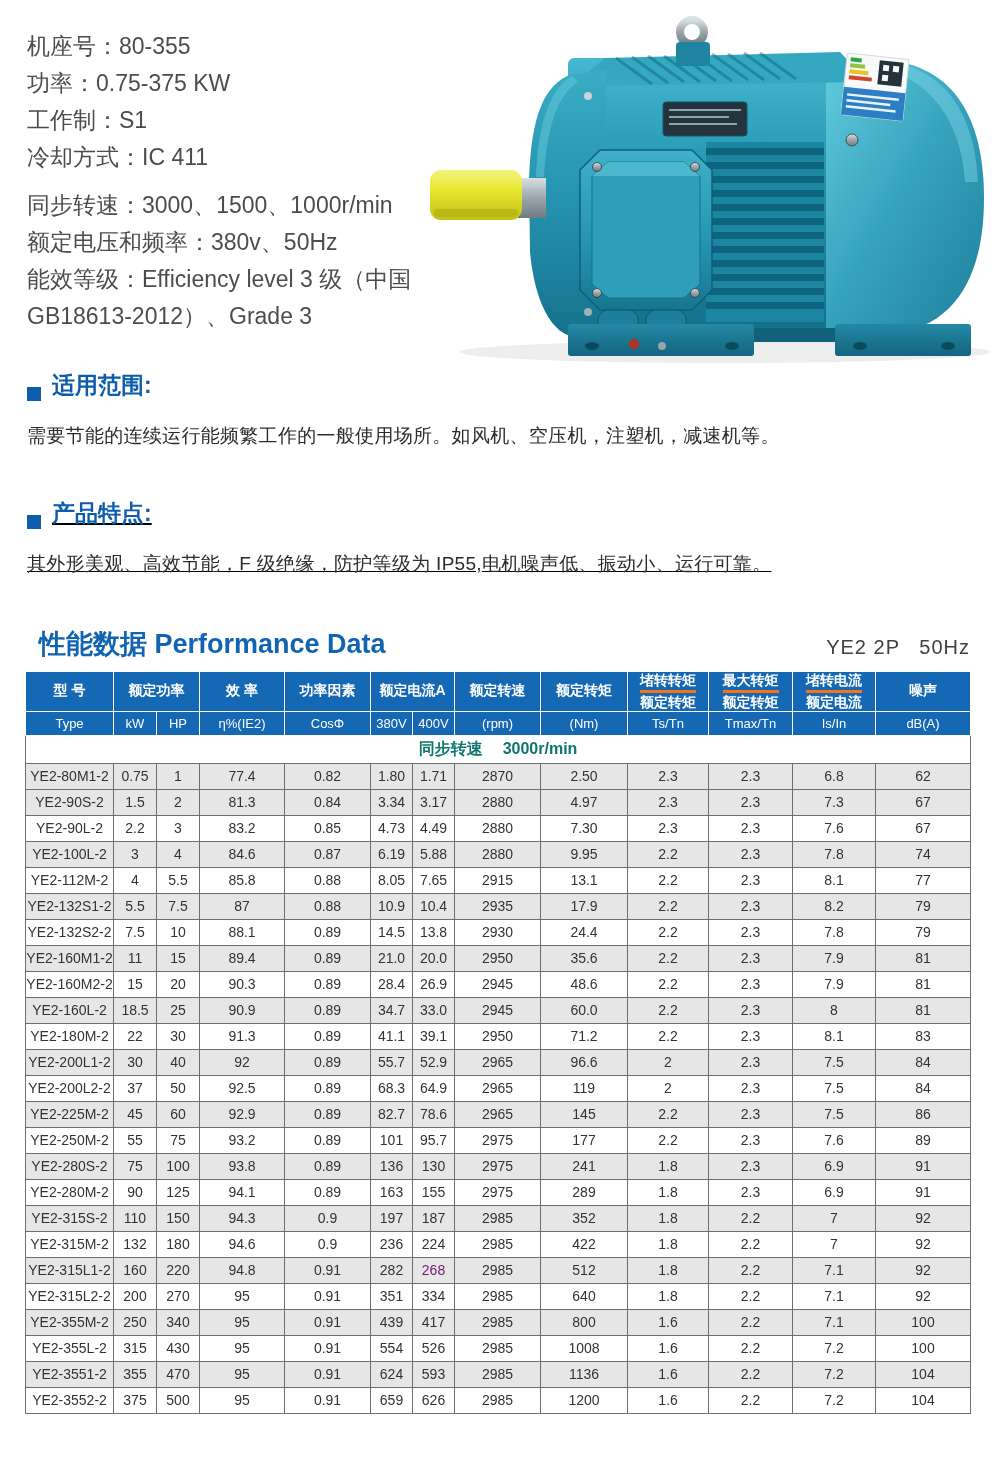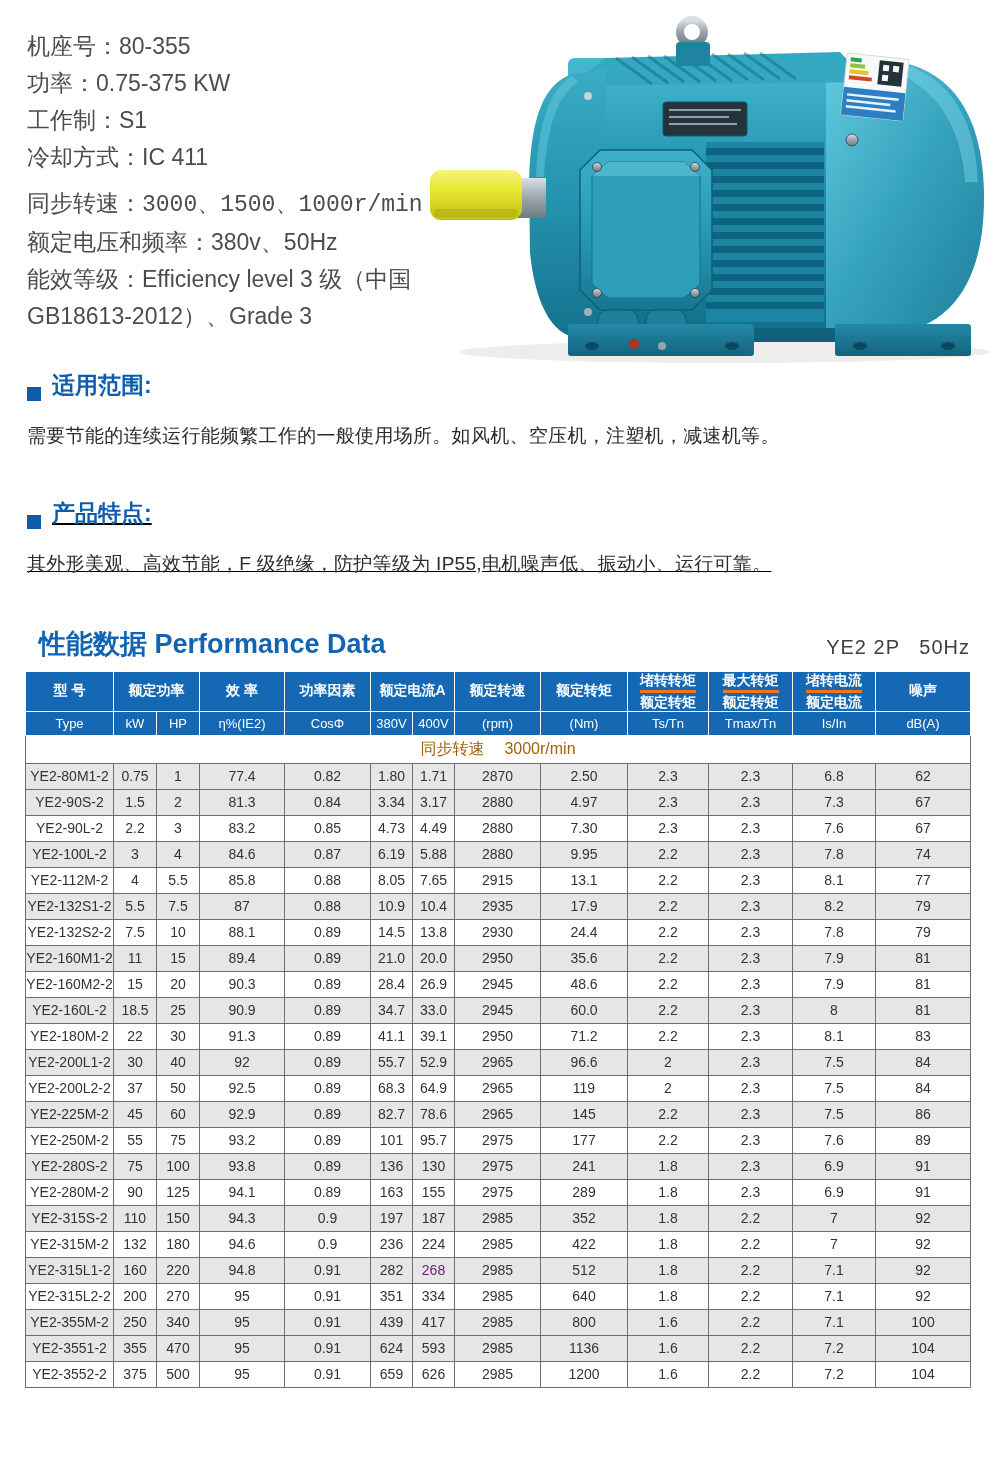--- a/index.html
+++ b/index.html
@@ -2,21 +2,21 @@
 <html><head>
 <meta charset="utf-8">
 <style>
   html,body{margin:0;padding:0;background:#ffffff;}
   .page{
     position:relative;width:1000px;height:1462px;background:#ffffff;
     font-family:"Liberation Sans","DejaVu Sans",sans-serif;overflow:hidden;
   }
   
   .spec-block{position:absolute;left:27px;top:28px;color:#4c4c4c;font-size:23px;line-height:37px;}
-  .spec-group2{margin-top:11px;font-family:Liberation Mono, monospace;}
+  .spec-group2{margin-top:11px;}
   
   .motor-wrap{position:absolute;left:420px;top:12px;width:575px;height:352px;}
   
   .section{position:absolute;left:27px;width:950px;}
   .sec1{top:370px;}
   .sec2{top:498px;text-decoration:underline;}
   .sec-head{display:flex;align-items:flex-end;gap:11px;color:#0d5dac;font-weight:bold;font-size:23px;}
   .sec-bullet{width:14px;height:14px;background:#0d5dac;flex:0 0 auto;margin-top:2px;}
   .sec-body{margin-top:22px;font-size:19px;color:#2b2b2b;letter-spacing:.3px;}
   
@@ -25,21 +25,21 @@
   .perf-right{color:#404040;font-size:20px;letter-spacing:1px;padding-bottom:3px;white-space:pre;}
   
   .ptable{position:absolute;left:25px;top:671px;width:945px;border-collapse:collapse;table-layout:fixed;}
   .ptable th{background:#1568b3;color:#ffffff;border:1px solid #ffffff;padding:0;text-align:center;vertical-align:middle;}
   .ptable tr.h1 th{height:35px;font-size:14px;font-weight:bold;}
   .ptable tr.h2 th{height:23px;font-size:13px;font-weight:normal;}
   .ptable th.frac{font-size:11px;font-weight:bold;line-height:1.2;}
   .ptable th.frac .top{display:inline-block;border-bottom:3px solid #f97316;padding-bottom:1px;margin-bottom:1px;}
   .ptable th.frac span{display:block;}
   .ptable td{border:1px solid #6e6e6e;text-align:center;vertical-align:middle;font-size:14px;color:#333333;height:25px;padding:0;background:#ffffff;}
-  .ptable tr.band td{height:27px;font-size:16px;color:#a16207;background:#ffffff;}
+  .ptable tr.band td{height:27px;font-size:16px;color:#0f766e;background:#ffffff;font-weight:bold;}
   .ptable tr.band .band-label{margin-right:20px;}
   .ptable tbody tr.shade td{background:#e6e6e6;}
   .ptable td.bold{font-weight:normal;color:#701a75;}
 </style>
 </head>
 <body>
 
 <div class="page">
 
   <div class="spec-block">
@@ -614,20 +614,35 @@
           <td>0.91</td>
           <td>439</td>
           <td>417</td>
           <td>2985</td>
           <td>800</td>
           <td>1.6</td>
           <td>2.2</td>
           <td>7.1</td>
           <td>100</td>
         </tr>
+        <tr>
+          <td>YE2-355L-2</td>
+          <td>315</td>
+          <td>430</td>
+          <td>95</td>
+          <td>0.91</td>
+          <td>554</td>
+          <td>526</td>
+          <td>2985</td>
+          <td>1008</td>
+          <td>1.6</td>
+          <td>2.2</td>
+          <td>7.2</td>
+          <td>100</td>
+        </tr>
         <tr class="shade">
           <td>YE2-3551-2</td>
           <td>355</td>
           <td>470</td>
           <td>95</td>
           <td>0.91</td>
           <td>624</td>
           <td>593</td>
           <td>2985</td>
           <td>1136</td>

